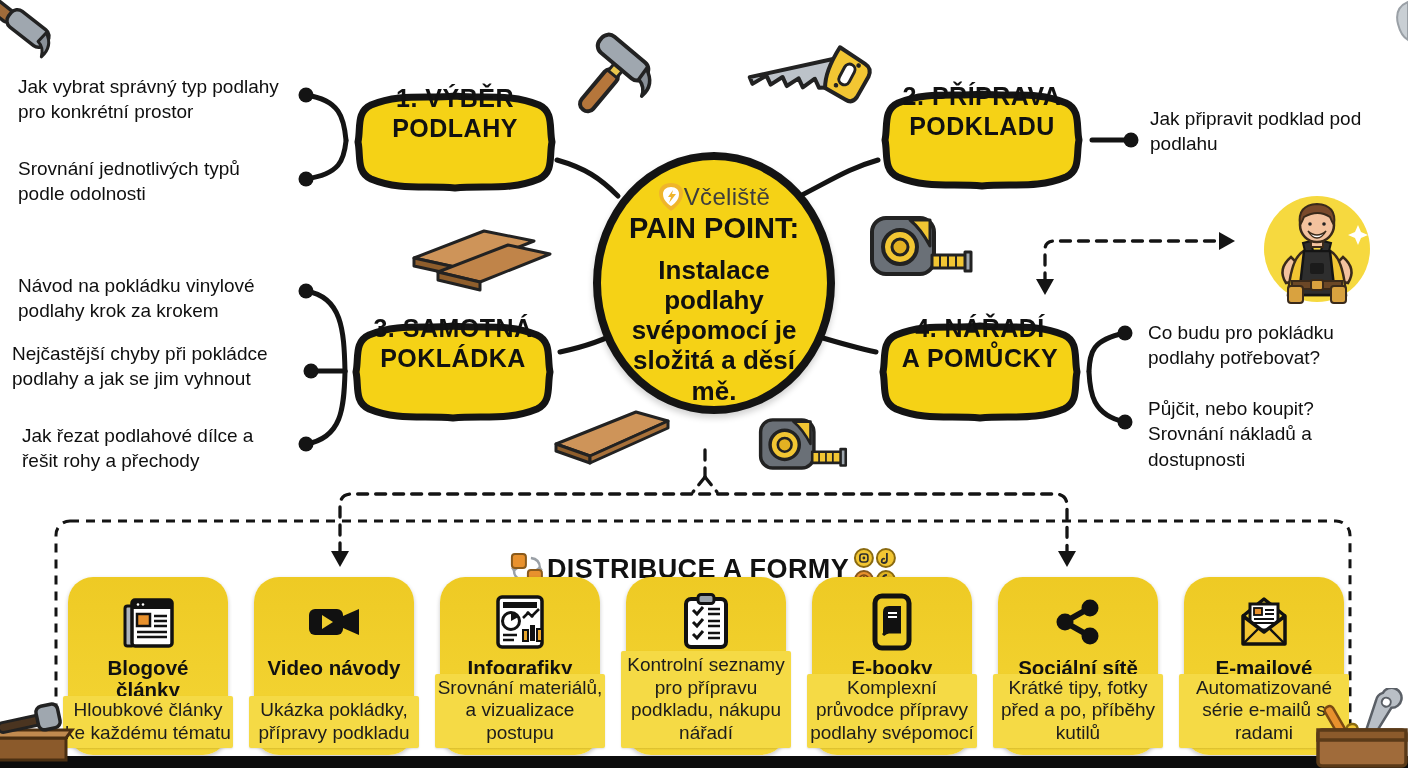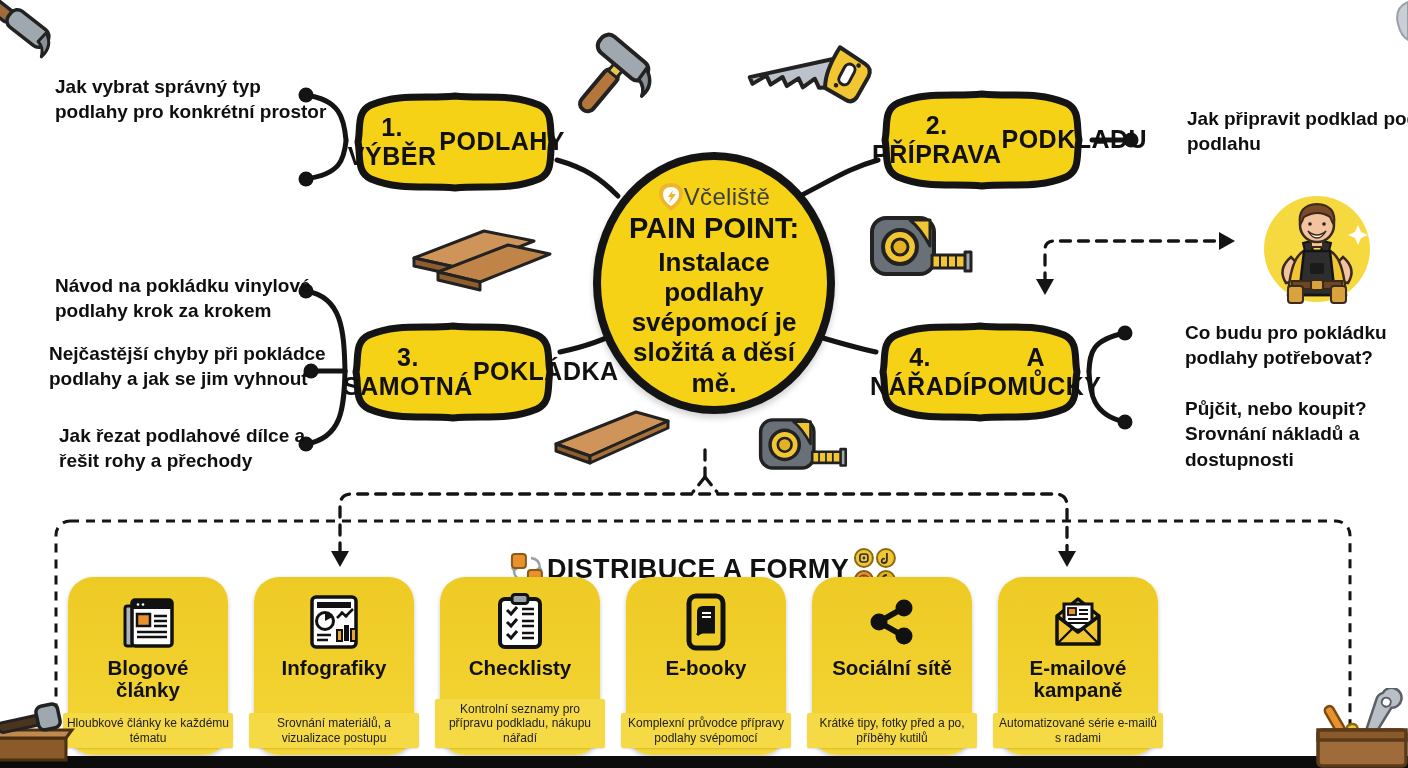--- a/index.html
+++ b/index.html
@@ -1,43 +1,43 @@
 <!DOCTYPE html>
 <html><head>
 <meta charset="utf-8">
 <style>
   html,body{margin:0;padding:0;background:#e8e8e8;}
   .stage{position:relative;width:1408px;height:768px;background:#ffffff;overflow:hidden;
          font-family:"Liberation Sans","DejaVu Sans",sans-serif;color:#111;}
   .overlay{position:absolute;left:0;top:0;width:1408px;height:768px;z-index:1;pointer-events:none;}
   .deco{position:absolute;z-index:2;}
-  .note{position:absolute;z-index:3;font-weight:bold;font-size:19px;line-height:1.33;color:#0f0f0f;margin-left:37px;}
+  .note{position:absolute;z-index:3;font-weight:normal;font-size:19px;line-height:1.33;color:#0f0f0f;}
   .badge{position:absolute;width:220px;height:116px;z-index:3;}
   .badge-bg{position:absolute;left:0;top:0;width:100%;height:100%;}
-  .badge-label{position:absolute;inset:0;display:flex;align-items:center;justify-content:flex-start;
+  .badge-label{position:absolute;inset:0;display:flex;flex-direction:column;align-items:center;justify-content:flex-start;
                font-weight:bold;font-size:25px;letter-spacing:.5px;line-height:1.18;text-align:center;}
   .center-circle{position:absolute;left:593px;top:152px;width:226px;height:246px;z-index:3;
                  background:#F5D216;border:8px solid #141414;border-radius:50%;
                  display:flex;flex-direction:column;align-items:center;text-align:center;
                  box-shadow:0 4px 6px rgba(0,0,0,.18);}
   .brand-row{display:flex;align-items:center;gap:0;margin-top:22px;}
   .brand-name{font-size:24px;color:#3d3d3d;font-weight:500;letter-spacing:.3px;}
   .pain-heading{font-size:29px;font-weight:bold;}
-  .pain-body{font-size:26px;font-weight:bold;width:198px;line-height:1.16;margin-top:2px;text-align:center;}
+  .pain-body{font-size:26px;font-weight:bold;width:198px;line-height:1.16;margin-top:10px;text-align:center;}
   .dist-header{position:absolute;left:50%;top:528px;transform:translateX(-50%);z-index:4;
                display:flex;align-items:center;gap:2px;margin-top:19px;}
   .dist-title{font-weight:bold;font-size:27px;letter-spacing:.4px;white-space:nowrap;}
   .cards{position:absolute;left:68px;top:577px;display:flex;gap:26px;z-index:4;}
   .card{position:relative;width:160px;height:178px;border-radius:25px;
         background:linear-gradient(180deg,#EECA24,#F4D636);
         box-shadow:0 2px 4px rgba(0,0,0,.22);text-align:center;}
   .card-icon{height:66px;display:flex;align-items:center;justify-content:center;padding-top:12px;}
   .card-title{font-weight:bold;font-size:20.5px;line-height:1.08;padding:2px 10px 0 10px;}
   .card-caption{position:absolute;bottom:7px;left:-5px;right:-5px;background:#F5DA45;
-                font-size:12px;line-height:1.2;padding:3px 2px;color:#1c1c1c;border-radius:2px;
+                font-size:19px;line-height:1.2;padding:3px 2px;color:#1c1c1c;border-radius:2px;
                 box-shadow:0 1px 2px rgba(0,0,0,.12);}
   .bottom-bar{position:absolute;left:0;top:756px;width:1408px;height:12px;background:#0c0c0c;z-index:5;}
   .corner{position:absolute;z-index:6;}
   .character{position:absolute;left:1258px;top:183px;width:118px;height:122px;z-index:3;}
 </style>
 </head>
 <body>
 
 <div class="stage">
 
@@ -161,20 +161,21 @@
     <rect x="73" y="103" width="15" height="17" rx="3" fill="#D9A23F" stroke="#3a2a1a" stroke-width="2"></rect>
     <rect x="53" y="56" width="12" height="8" fill="#F3C29E" stroke="#3a2a1a" stroke-width="2"></rect>
     <circle cx="59" cy="42" r="17" fill="#F3C29E" stroke="#3a2a1a" stroke-width="2.5"></circle>
     <path d="M42,42 q-3,-20 17,-21 q20,1 17,21 q-2,-3 -4,-8 q-12,-8 -26,0 q-2,5 -4,8 z" fill="#7A4A2B" stroke="#3a2a1a" stroke-width="2"></path>
     <path d="M50,48 q9,8 18,0 q-4,7 -9,7 q-5,0 -9,-7 z" fill="#fff" stroke="#3a2a1a" stroke-width="1.5"></path>
     <circle cx="52" cy="41" r="1.8" fill="#222"></circle>
       <circle cx="66" cy="41" r="1.8" fill="#222"></circle>
   </svg>
 
   <div class="note" style="left:18px;top:74px;width:278px">Jak vybrat správný typ podlahy pro konkrétní prostor</div>
+  <div class="note" style="left:18px;top:156px;width:262px">Srovnání jednotlivých typů podle odolnosti</div>
   <div class="note" style="left:18px;top:273px;width:290px">Návod na pokládku vinylové podlahy krok za krokem</div>
   <div class="note" style="left:12px;top:341px;width:300px">Nejčastější chyby při pokládce podlahy a jak se jim vyhnout</div>
   <div class="note" style="left:22px;top:423px;width:252px">Jak řezat podlahové dílce a řešit rohy a přechody</div>
   <div class="note" style="left:1150px;top:106px;width:242px">Jak připravit podklad pod podlahu</div>
   <div class="note" style="left:1148px;top:320px;width:242px">Co budu pro pokládku podlahy potřebovat?</div>
   <div class="note" style="left:1148px;top:396px;width:232px">Půjčit, nebo koupit? Srovnání nákladů a dostupnosti</div>
 
   <div class="badge" style="left:345px;top:84px">
     <svg class="badge-bg" viewBox="0 0 220 116">
       <path d="M26,21 C55,9 82,15 110,12 C138,15 165,9 194,21 C209,28 204,44 207,58 C204,72 209,88 194,95 C165,107 138,101 110,104 C82,101 55,107 26,95 C11,88 16,72 13,58 C16,44 11,28 26,21 Z" fill="#F5D216" stroke="#141414" stroke-width="7" stroke-linejoin="round"></path>
@@ -263,20 +264,31 @@
           <circle cx="19" cy="10.5" r="1.3" fill="#fff"></circle>
             <circle cx="24" cy="10.5" r="1.3" fill="#fff"></circle>
           <rect x="18" y="20" width="13" height="12" fill="#E8912D" stroke="#111" stroke-width="2.5"></rect>
           <path d="M35,22 h13 M35,27 h13 M35,32 h13 M18,38 h30 M18,43 h30" stroke="#111" stroke-width="2.6"></path>
         </svg>
       </div>
       <div class="card-title">Blogové články</div>
       <div class="card-caption">Hloubkové články ke každému tématu</div>
     </div>
 
+    <div class="card">
+      <div class="card-icon">
+        <svg width="58" height="56" viewBox="0 0 58 56">
+          <rect x="4" y="15" width="34" height="26" rx="6" fill="#111"></rect>
+          <polygon points="17,21 17,35 28,28" fill="#F0CE2F"></polygon>
+          <path d="M38,22 L54,15 V41 L38,34 Z" fill="#111"></path>
+        </svg>
+      </div>
+      <div class="card-title">Video návody</div>
+      <div class="card-caption">Ukázka pokládky, přípravy podkladu</div>
+    </div>
 
     <div class="card">
       <div class="card-icon">
         <svg width="58" height="58" viewBox="0 0 58 58">
           <rect x="7" y="4" width="44" height="50" rx="4" fill="#fff" stroke="#111" stroke-width="3.5"></rect>
           <rect x="12" y="9" width="34" height="6" fill="#111"></rect>
           <circle cx="20" cy="28" r="8.5" fill="none" stroke="#111" stroke-width="3"></circle>
           <path d="M20,28 L20,19.5 A8.5,8.5 0 0 1 27.5,24 Z" fill="#111"></path>
           <path d="M32,25 l5,-5 l4,3 l7,-7" fill="none" stroke="#111" stroke-width="2.6"></path>
           <circle cx="37" cy="20" r="1.7" fill="#111"></circle>

